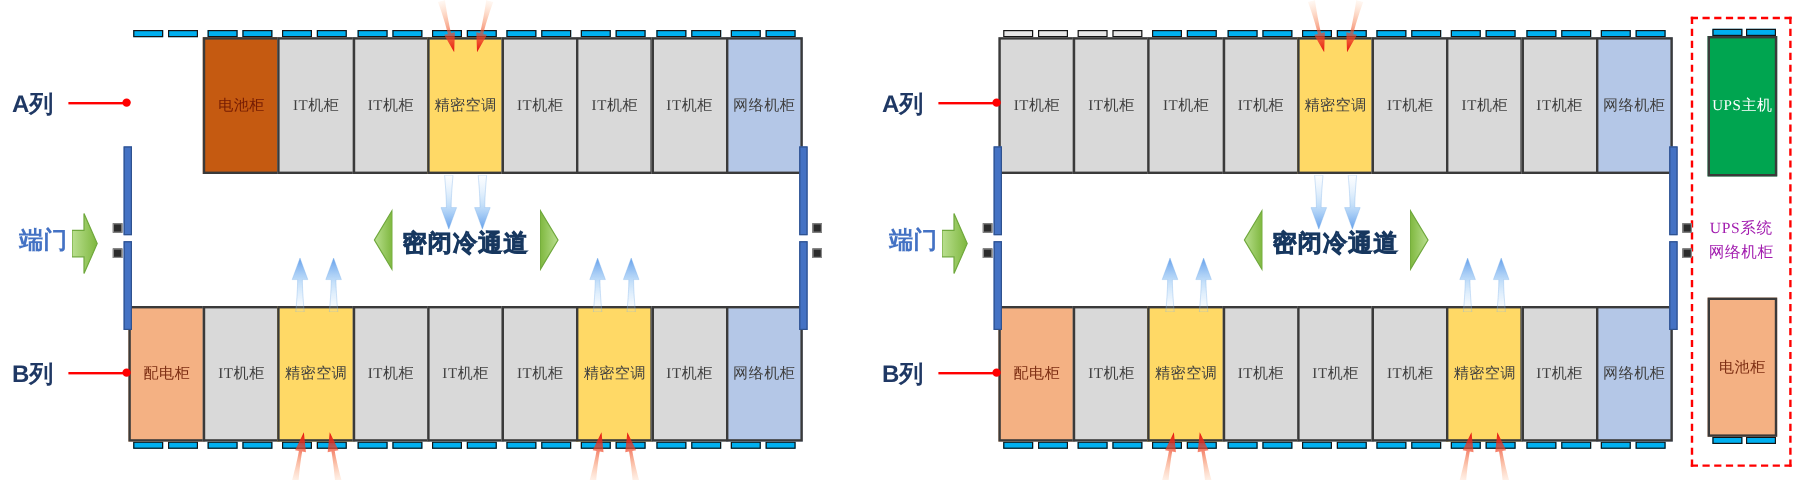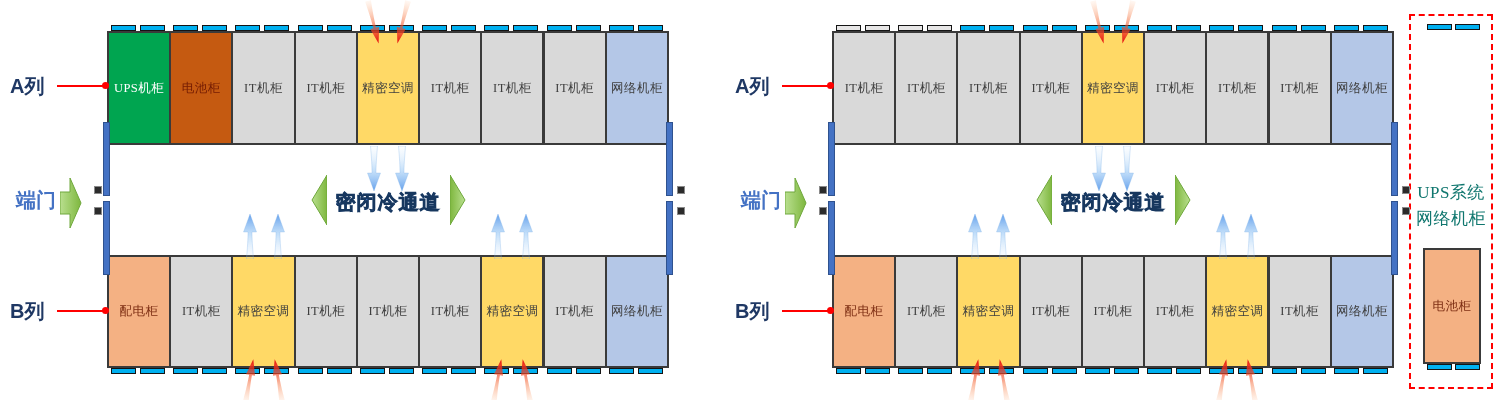--- a/index.html
+++ b/index.html
@@ -29,21 +29,21 @@
   .hinge{position:absolute;width:8px;height:8px;background:#2b2b2b;border:1.5px solid #8a8a8a;box-sizing:border-box;z-index:5;}
   .aisle{
     position:absolute;display:flex;align-items:center;justify-content:center;gap:9px;z-index:6;
   }
   .aisle-text{
     font-size:20px;font-weight:bold;color:#4472C4;letter-spacing:1px;white-space:nowrap;
     -webkit-text-stroke:0.7px #17375E;
   }
   .arrow{position:absolute;z-index:5;}
   .notetext{
-    position:absolute;text-align:center;font-size:17px;line-height:1.55;color:#0f766e;
+    position:absolute;text-align:center;font-size:13px;line-height:1.55;color:#a21caf;
     font-family:"Liberation Serif", serif;z-index:3;letter-spacing:0.5px;
   }
   .sidebox{position:absolute;border:2px dashed #FF0000;box-sizing:border-box;z-index:1;}
 </style>
 </head>
 <body>
 
 <div id="stage">
 
   <svg width="0" height="0" style="position:absolute" aria-hidden="true">
@@ -72,21 +72,20 @@
         <polygon points="16,1 1,26 16,51" fill="url(#gGreen)" stroke="#6FA83C" stroke-width="1"></polygon>
       </symbol>
       <symbol id="sym-door-arrow" viewBox="0 0 22 52">
         <polygon points="0,15 10,15 10,1 21,26 10,51 10,37 0,37" fill="url(#gGreen)" stroke="#6FA83C" stroke-width="1"></polygon>
       </symbol>
     </defs>
   </svg>
 
   <div id="diagram-layer">
       <div class="abs" style="left: 0px; top: 0px; width: 700px; height: 400px;">
-        <div class="cabinet" style="left: 107px; top: 31px; width: 64.2px; height: 114px; background: rgb(0, 165, 80); color: rgb(255, 255, 255);">UPS机柜</div>
         <div class="vent" style="left: 111px; top: 25px; width: 25px; background: rgb(0, 176, 240);"></div>
         <div class="vent" style="left: 140px; top: 25px; width: 25px; background: rgb(0, 176, 240);"></div>
         <div class="cabinet" style="left: 169.2px; top: 31px; width: 64.2px; height: 114px; background: rgb(197, 90, 17); color: rgb(115, 27, 3);">电池柜</div>
         <div class="vent" style="left: 173.2px; top: 25px; width: 25px; background: rgb(0, 176, 240);"></div>
         <div class="vent" style="left: 202.2px; top: 25px; width: 25px; background: rgb(0, 176, 240);"></div>
         <div class="cabinet" style="left: 231.4px; top: 31px; width: 64.2px; height: 114px; background: rgb(217, 217, 217); color: rgb(63, 63, 63);">IT机柜</div>
         <div class="vent" style="left: 235.4px; top: 25px; width: 25px; background: rgb(0, 176, 240);"></div>
         <div class="vent" style="left: 264.4px; top: 25px; width: 25px; background: rgb(0, 176, 240);"></div>
         <div class="cabinet" style="left: 293.7px; top: 31px; width: 64.2px; height: 114px; background: rgb(217, 217, 217); color: rgb(63, 63, 63);">IT机柜</div>
         <div class="vent" style="left: 297.7px; top: 25px; width: 25px; background: rgb(0, 176, 240);"></div>
@@ -316,20 +315,21 @@
             </svg></span>
         </div>
       </div>
     </div>
 
   <div class="sidebox" style="left:1409px;top:14px;width:84px;height:375px;"></div>
 
   <div class="vent" style="left:1427px;top:24px;width:25px;background:#00B0F0;"></div>
   <div class="vent" style="left:1455px;top:24px;width:25px;background:#00B0F0;"></div>
 
+  <div class="cabinet" style="left:1423px;top:30px;width:58px;height:117px;background:#00A550;color:#FFFFFF;">UPS主机</div>
 
   <div class="notetext" style="left:1409px;top:180px;width:84px;">
     <div>UPS系统</div>
     <div>网络机柜</div>
   </div>
 
   <div class="cabinet" style="left:1423px;top:248px;width:58px;height:116px;background:#F4B183;color:#7C2D12;">电池柜</div>
 
   <div class="vent" style="left:1427px;top:364px;width:25px;background:#00B0F0;"></div>
   <div class="vent" style="left:1455px;top:364px;width:25px;background:#00B0F0;"></div>

